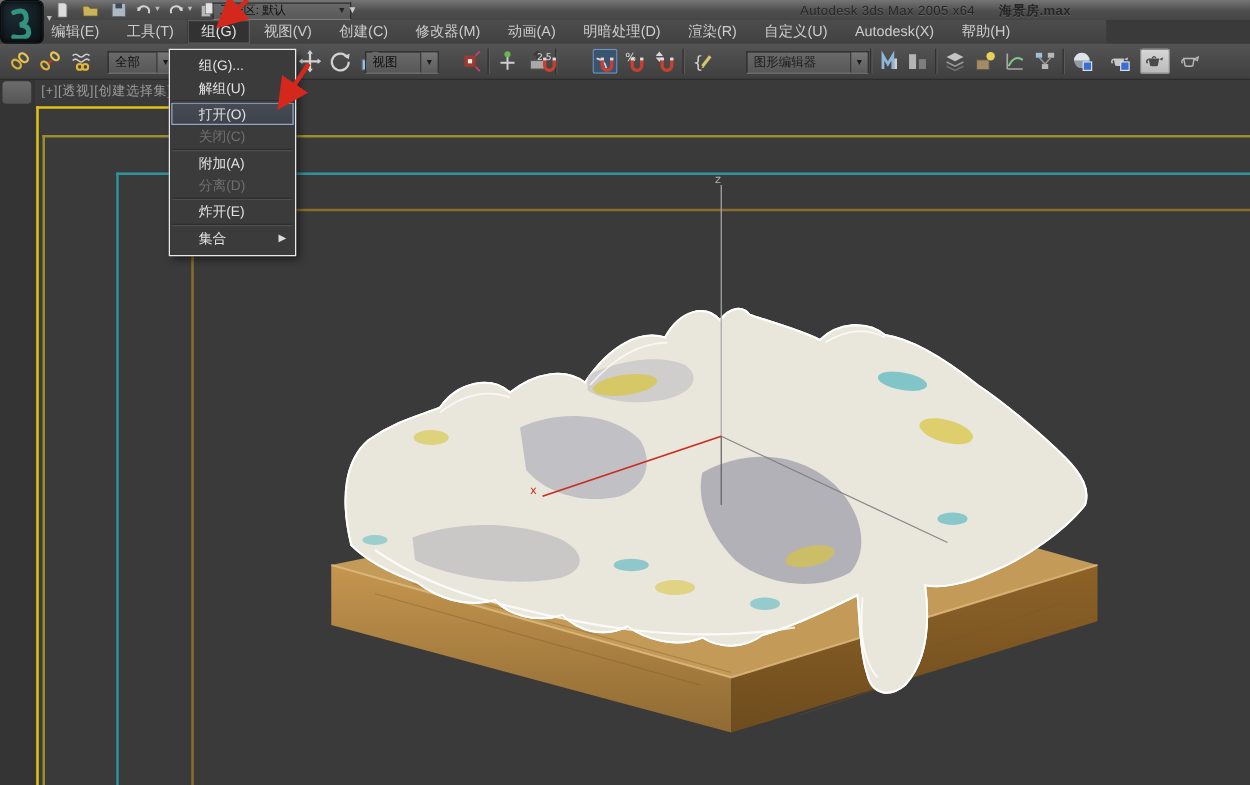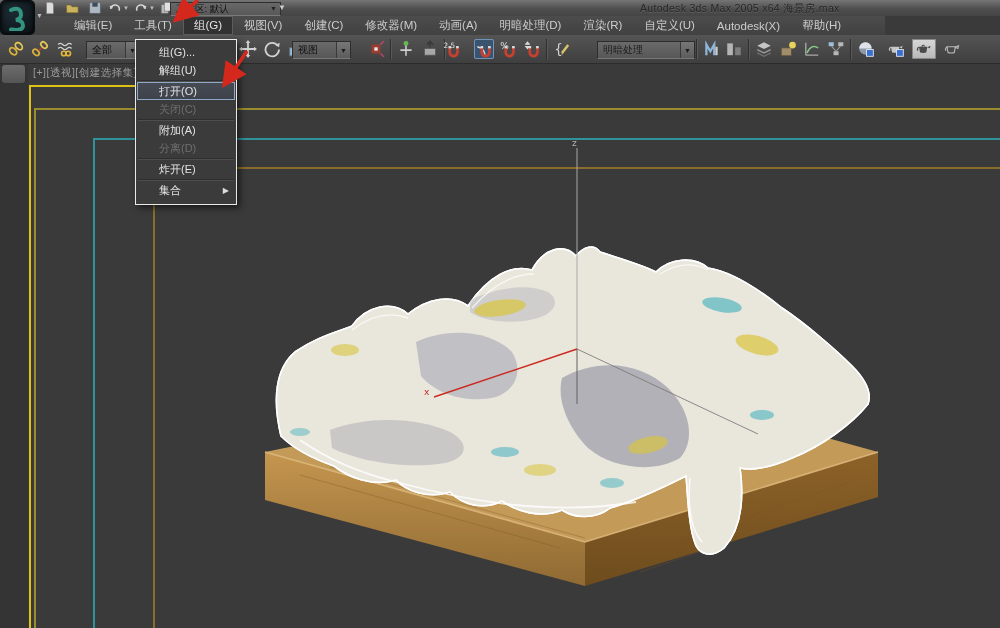--- a/index.html
+++ b/index.html
@@ -3,34 +3,34 @@
 <meta charset="utf-8">
 <style>
   html,body{margin:0;padding:0;background:#222;}
   #app{position:relative;width:1000px;height:628px;overflow:hidden;
        font-family:"Liberation Sans","DejaVu Sans",sans-serif;
        background:#3a3a3a;user-select:none;}
   
   #titlebar{position:absolute;left:0;top:0;width:1000px;height:16px;
     background:linear-gradient(#757575,#4e4e4e 55%,#454545);z-index:20;}
   #menubar{position:absolute;left:0;top:16px;width:885px;height:19px;
-    background:linear-gradient(#4c4c4c,#414141);z-index:20;display:flex;align-items:stretch;justify-content:center;}
+    background:linear-gradient(#4c4c4c,#414141);z-index:20;display:flex;align-items:stretch;}
   #logo{position:absolute;left:1px;top:1px;width:33px;height:33px;border-radius:4px;
     background:radial-gradient(circle at 35% 30%,#1c2b33,#0b1014);z-index:30;
     box-shadow:0 0 0 1px #0a0d10, inset 0 0 4px #000;display:flex;align-items:center;justify-content:center;}
   #logo-caret{position:absolute;left:36px;top:12px;color:#bbb;font-size:7px;z-index:30;}
   .tb-ico{position:absolute;top:1px;width:15px;height:14px;display:flex;align-items:center;justify-content:center;}
   #ws-combo{position:absolute;left:170px;top:2px;width:104px;height:12px;background:linear-gradient(#686868,#585858);
     border:1px solid #2e2e2e;border-bottom-color:#7a7a7a;color:#111;font-size:9.5px;line-height:12px;
     padding-left:5px;display:flex;justify-content:space-between;}
   #ws-combo .car{color:#222;font-size:7px;margin-right:3px;}
   #ws-caret-btn{position:absolute;left:278px;top:3px;color:#ccc;font-size:8px;}
   #title-text{position:absolute;left:640px;top:2px;font-size:10.5px;color:#262626;letter-spacing:.3px;
     text-shadow:0 1px 0 rgba(255,255,255,.12);white-space:nowrap;}
-  #doc-text{}
+  #doc-text{margin-left:16px;font-weight:bold;}
   .menu-item{display:flex;align-items:center;padding:0 11px;font-size:11.5px;color:#cdcdcd;cursor:default;}
   .menu-item.pressed{background:#323232;box-shadow:inset 0 0 0 1px #5c5c5c;color:#e4e4e4;}
   
   #toolbar{position:absolute;left:0;top:35px;width:1000px;height:28px;
     background:linear-gradient(#545454,#3f3f3f);border-bottom:1px solid #2c2c2c;z-index:20;}
   .tool{position:absolute;top:4px;width:20px;height:20px;display:flex;align-items:center;justify-content:center;border-radius:2px;}
   .tool.blue{background:#3a546f;box-shadow:inset 0 0 0 1px #6f94b8;}
   .tool.lit{background:linear-gradient(#d8d8d8,#b8b8b8);box-shadow:inset 0 0 0 1px #888;}
   .tsep{position:absolute;top:4px;width:1px;height:20px;background:#2f2f2f;box-shadow:1px 0 0 #5a5a5a;}
   .combo{position:absolute;top:6px;height:16px;background:linear-gradient(#6a6a6a,#575757);
@@ -200,21 +200,21 @@
           <circle cx="8" cy="3" r="2.2" fill="#64b84e"></circle>
         </svg>
       </div>
     <div class="tool" style="left:420px">
         <svg width="18" height="18" viewBox="0 0 16 16">
           <rect x="3" y="7.5" width="10" height="6" fill="#a8a8a8" stroke="#555" stroke-width=".7"></rect>
           <path d="M8,1.5 v5 M5.3,4 L8,1.3 l2.7,2.7" fill="none" stroke="#3b3b3b" stroke-width="1.6"></path>
         </svg>
       </div>
     <div class="tsep" style="left:444px"></div>
-    <div class="tool" style="left:442px">
+    <div class="tool" style="left:428px">
         <svg width="18" height="18" viewBox="0 0 16 16">
           <text x="0.5" y="7" font-size="6.5" fill="#e0e0e0">2.5</text>
           <path d="M6,7 v4 a3.4,3.4 0 0 0 6.8,0 v-4" fill="none" stroke="#c8402f" stroke-width="2.4"></path>
           <rect x="4.9" y="5.4" width="2.4" height="2" fill="#ddd"></rect>
           <rect x="11.6" y="5.4" width="2.4" height="2" fill="#ddd"></rect>
         </svg>
       </div>
     <div class="tool blue" style="left:474px">
         <svg width="18" height="18" viewBox="0 0 16 16">
           <path d="M2,6 a9,9 0 0 1 7,7" fill="none" stroke="#d8d8d8" stroke-width="1.2"></path>
@@ -242,21 +242,21 @@
     <div class="tsep" style="left:546px"></div>
     <div class="tool" style="left:552px">
         <svg width="18" height="18" viewBox="0 0 16 16">
           <text x="1" y="12.5" font-size="12" fill="#cfcfcf">{</text>
           <path d="M8,11.5 L13.5,4.5" stroke="#d8c46a" stroke-width="2.2"></path>
           <path d="M7.2,13 l0.8,-1.5 1.2,1z" fill="#d8c46a"></path>
         </svg>
       </div>
 
     <div class="combo" style="left:597px;width:91px">
-      <span style="color:#1c1c1c">明暗处理</span>
+      <span style="color:#1c1c1c">图形编辑器</span>
       <span class="car">▼</span>
     </div>
     <div class="tsep" style="left:696px"></div>
     <div class="tool" style="left:702px">
         <svg width="18" height="18" viewBox="0 0 16 16">
           <path d="M3,13.5 V4 l3.5,6 3.5,-6 V13.5" fill="none" stroke="#8fb6d8" stroke-width="2"></path>
           <path d="M12,13.5 V6" stroke="#cfcfcf" stroke-width="2"></path>
         </svg>
       </div>
     <div class="tool" style="left:724px">

